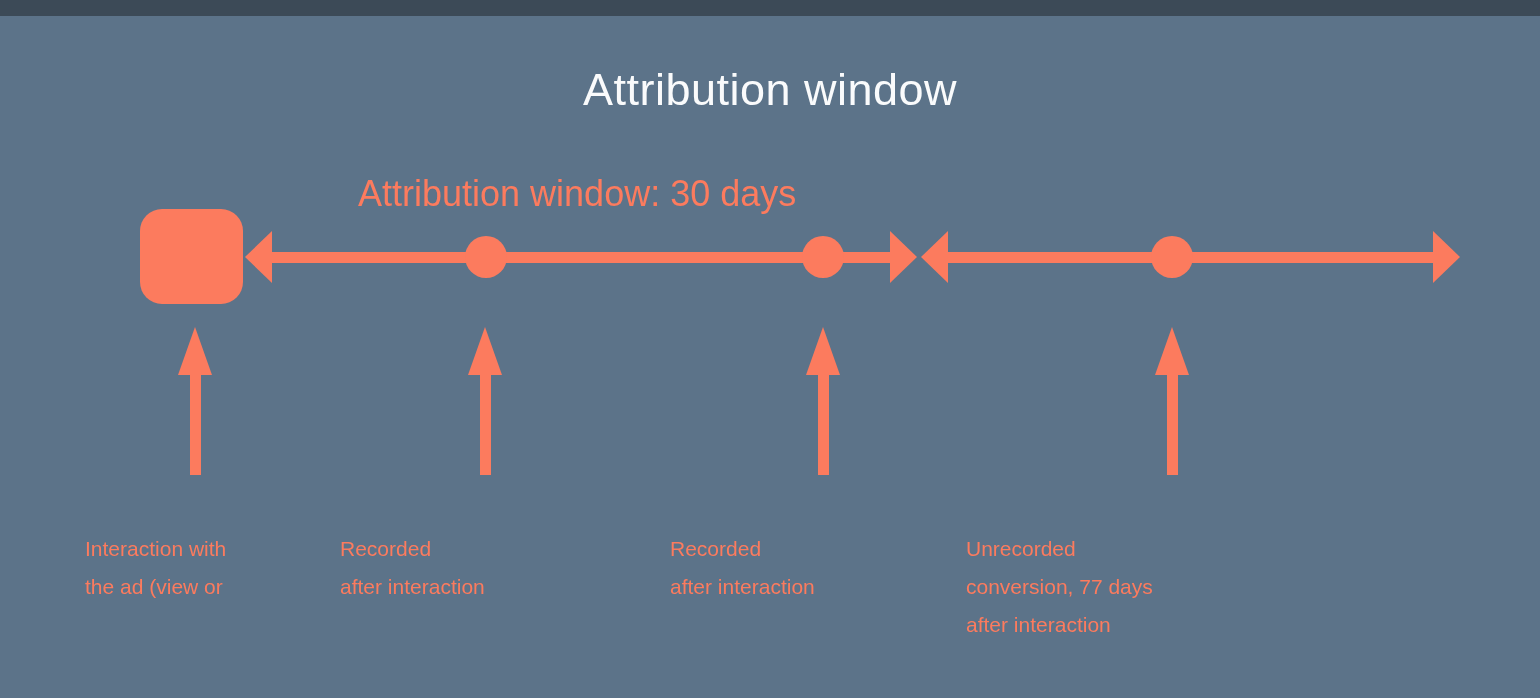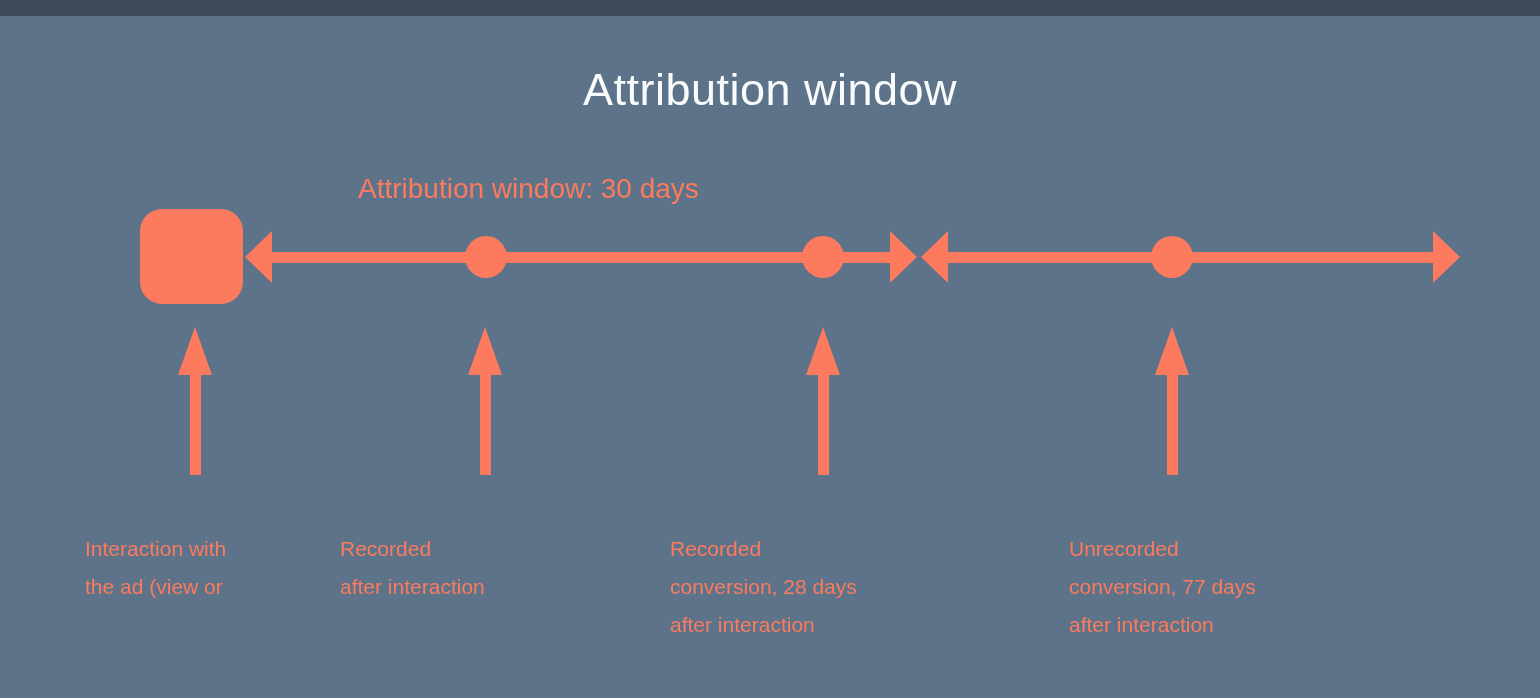--- a/index.html
+++ b/index.html
@@ -28,21 +28,21 @@
     text-align: center;
     font-size: 45px;
     font-weight: 400;
     letter-spacing: 0.5px;
     color: var(--title-color);
   }
 
   .range-label {
     position: absolute;
     top: 157px;
-    font-size: 28px;
+    font-size: 36px;
     color: var(--accent);
     white-space: nowrap;
   }
   .range-label.window  { left: 358px; }
   .range-label.outside { left: 988px; }
 
   
   .start-square {
     position: absolute;
     left: 140px;
@@ -110,21 +110,21 @@
     position: absolute;
     top: 514px;
     font-size: 21px;
     line-height: 38px;
     color: var(--accent);
     white-space: nowrap;
   }
   .note.n1 { left: 85px; }
   .note.n2 { left: 340px; }
   .note.n3 { left: 670px; }
-  .note.n4 { left: 1069px; }
+  .note.n4 { left: 966px; }
 </style>
 </head>
 <body>
 
 <div class="stage">
 
   <div class="title">Attribution window</div>
 
   <div class="range-label window">Attribution window: 30 days</div>
 
@@ -162,21 +162,20 @@
   <div class="note n1">
     <div>Interaction with</div>
     <div>the ad (view or</div>
   </div>
   <div class="note n2">
     <div>Recorded</div>
     <div>after interaction</div>
   </div>
   <div class="note n3">
     <div>Recorded</div>
-    <div>conversion, 28 days</div>
     <div>after interaction</div>
   </div>
   <div class="note n4">
     <div>Unrecorded</div>
     <div>conversion, 77 days</div>
     <div>after interaction</div>
   </div>
 
 </div>
 

